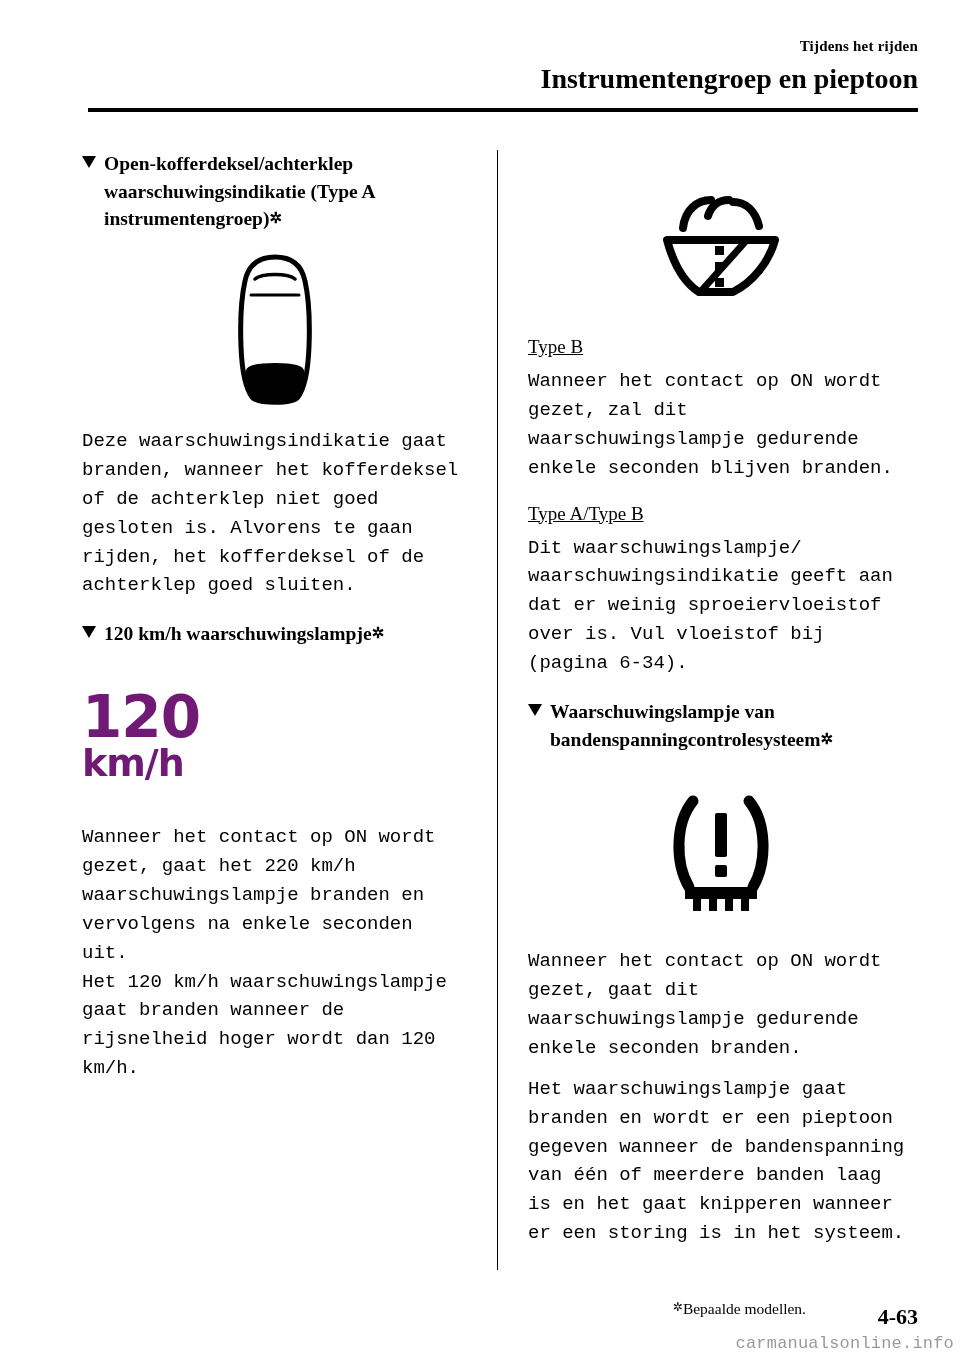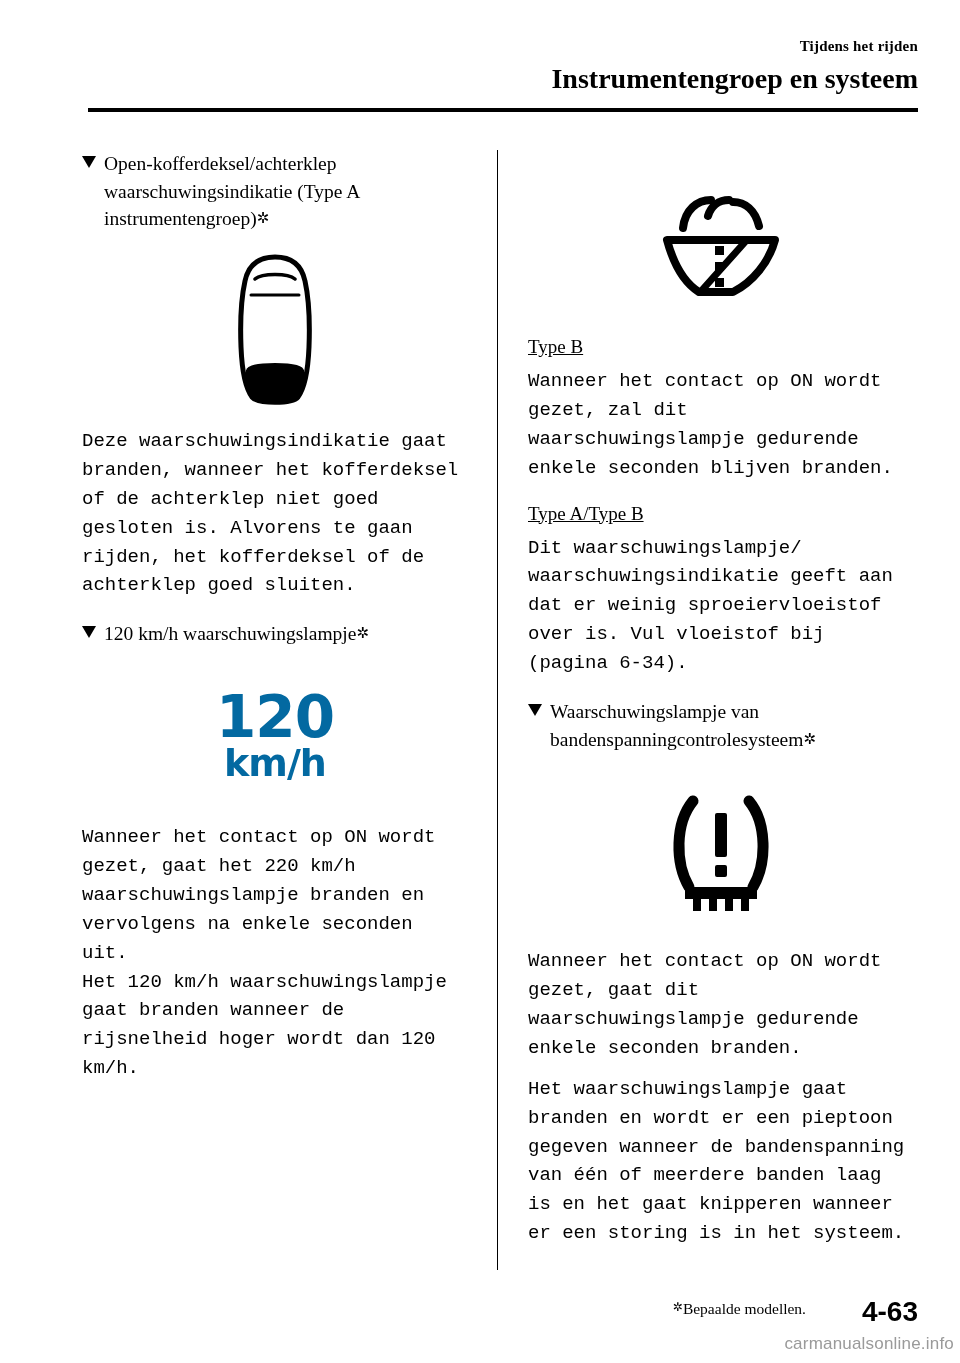--- a/index.html
+++ b/index.html
@@ -67,21 +67,21 @@
     left: 497px;
     top: 150px;
     width: 1px;
     height: 1120px;
     background: #000;
   }
 
   
   .sec-head {
     font-family: "Liberation Serif", serif;
-    font-weight: normal;
+    font-weight: bold;
     font-size: 19.5px;
     line-height: 1.42;
     position: relative;
     padding-left: 22px;
     margin: 0 0 4px 0;
   }
   .sec-head .tri {
     position: absolute;
     left: 0;
     top: 6px;
@@ -114,24 +114,23 @@
   }
 
   
   .fig {
     text-align: center;
     margin: 0;
   }
 
   
   .kmh-wrap {
-    text-align: center;
     font-family: "DejaVu Sans", sans-serif;
     font-weight: bold;
-    color: #0369a1;
+    color: #701a75;
     line-height: 0.95;
   }
   .kmh-num {
     font-size: 58px;
     letter-spacing: -1px;
   }
   .kmh-unit {
     font-size: 38px;
     letter-spacing: -1px;
   }
@@ -151,43 +150,43 @@
     font-family: "Liberation Serif", serif;
     font-size: 15.5px;
   }
   .footer-note .ast2 {
     font-size: 12px;
     vertical-align: 3px;
   }
   .footer-page {
     position: absolute;
     right: 0px;
-    top: 0px;
-    font-family: Liberation Sans, sans-serif;
-    font-weight: bold;
-    font-size: 28px;
+    top: 8px;
+    font-family: Liberation Serif, serif;
+    font-weight: bold;
+    font-size: 22px;
   }
   .watermark {
     position: absolute;
     right: 6px;
     top: 1334px;
-    font-family: Liberation Sans, sans-serif;
+    font-family: Liberation Mono, monospace;
     font-size: 17px;
     color: #9a9a9a;
     letter-spacing: 0.2px;
   }
 </style>
 </head>
 <body>
 
 <div class="page">
 
   <div class="header">
     <div class="header-eyebrow">Tijdens het rijden</div>
-    <div class="header-title">Instrumentengroep en systeem</div>
+    <div class="header-title">Instrumentengroep en pieptoon</div>
   </div>
   <div class="header-rule"></div>
 
   <div class="col-divider"></div>
 
   <div class="col col-left">
 
     <div class="sec-head">
       <span class="tri"></span>
       <span>Open-kofferdeksel/achterklep</span><br>

